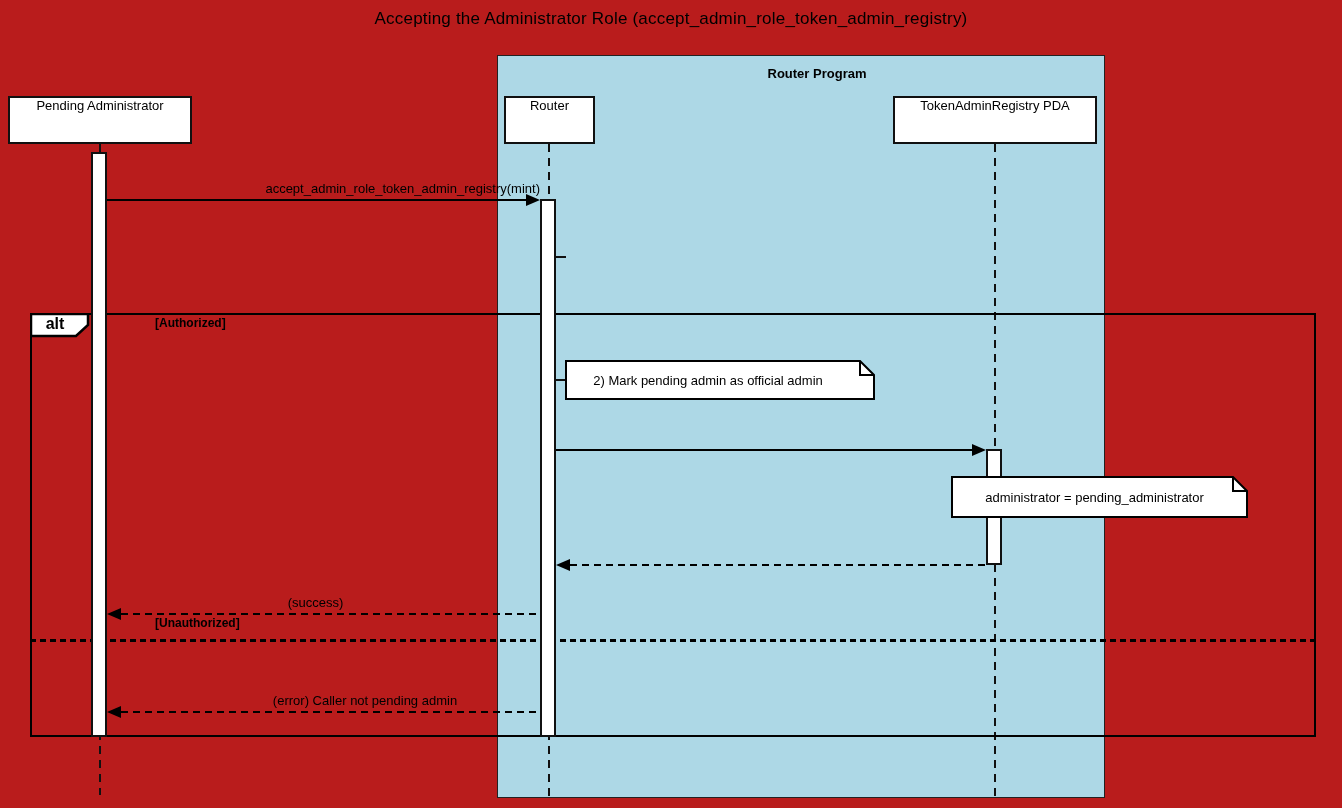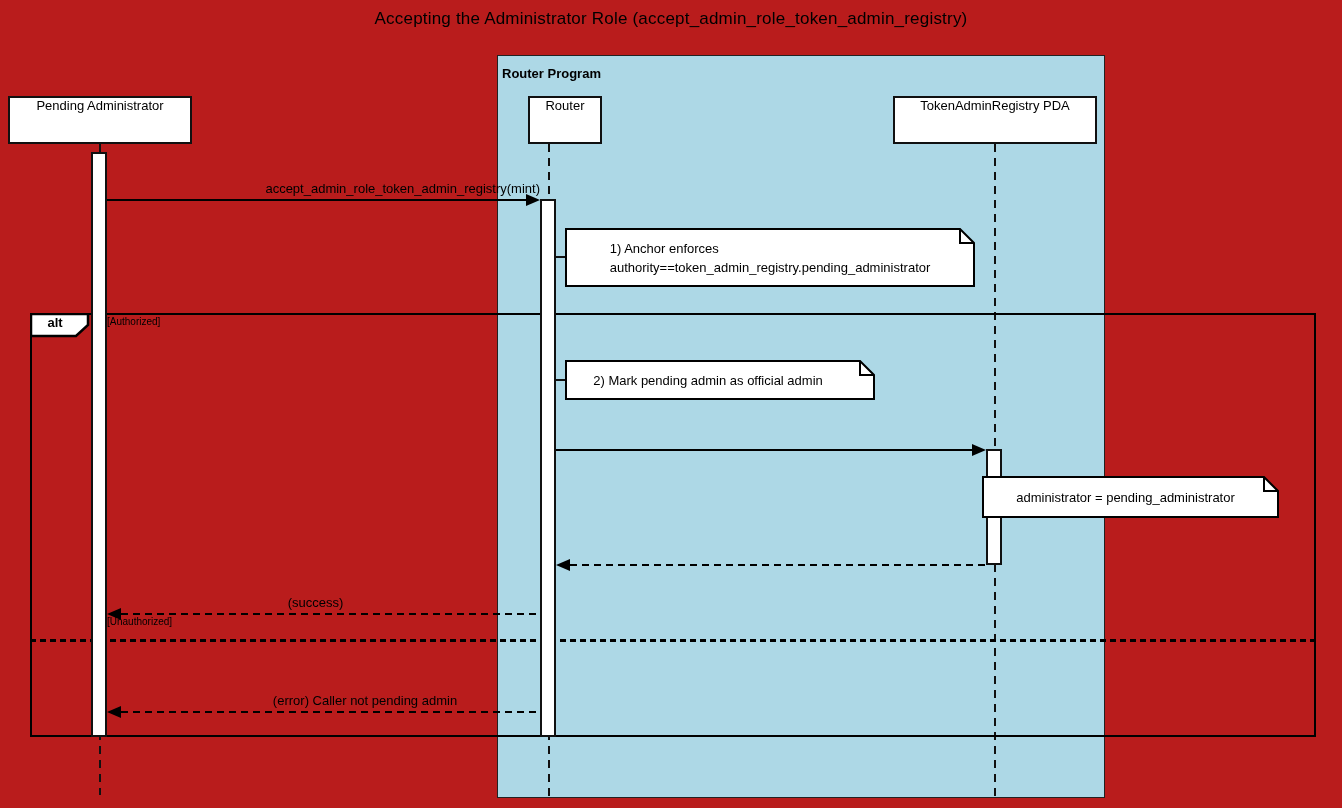--- a/index.html
+++ b/index.html
@@ -10,39 +10,39 @@
   .title{
     position:absolute;left:0;top:9px;width:100%;text-align:center;
     font-size:17px;letter-spacing:.2px;
   }
   
   .container-box{
     position:absolute;left:497px;top:55px;width:608px;height:743px;
     background:#ADD8E6;border:1.5px solid #222;box-sizing:border-box;z-index:0;
   }
   .container-label{
-    position:absolute;left:4px;top:10px;width:100%;text-align:left;
+    position:absolute;left:16px;top:10px;width:100%;text-align:center;
     font-size:13px;font-weight:bold;
   }
   
   .lifeline{
     position:absolute;width:2px;z-index:1;
     background:repeating-linear-gradient(180deg,#111 0 8px,transparent 8px 14px);
   }
   
   .alt-frame{
     position:absolute;left:30px;top:313px;width:1286px;height:424px;
     border:2.5px solid #000;box-sizing:border-box;background:transparent;z-index:2;
   }
   .alt-badge{position:absolute;left:30px;top:313px;z-index:2;}
   .alt-badge-label{
     position:absolute;left:30px;top:315px;width:50px;text-align:center;
-    font-size:13px;font-weight:bold;z-index:3;
+    font-size:16px;font-weight:bold;z-index:3;
   }
-  .guard{position:absolute;left:107px;font-size:10px;font-weight:normal;z-index:3;}
+  .guard{position:absolute;left:107px;font-size:12px;font-weight:bold;z-index:3;padding-left:48px;}
   .guard1{top:316px;}
   .guard2{top:616px;}
   .divider{
     position:absolute;left:30px;top:639px;width:1286px;height:3px;z-index:2;
     background:repeating-linear-gradient(90deg,#000 0 6px,transparent 6px 10px);
   }
   
   .activation{
     position:absolute;width:16px;background:#fff;border:2px solid #111;
     box-sizing:border-box;z-index:3;
@@ -94,48 +94,36 @@
   <div class="alt-badge-label">alt</div>
   <div class="guard guard1">[Authorized]</div>
   <div class="divider"></div>
   <div class="guard guard2">[Unauthorized]</div>
 
   <div class="activation" style="left:91px;top:152px;height:585px;"></div>
   <div class="activation" style="left:540px;top:199px;height:538px;"></div>
   <div class="activation" style="left:986px;top:449px;height:116px;"></div>
 
   <div class="note-connector" style="left:556px;top:256px;width:10px;"></div>
-  <div class="note" style="left:565px;top:228px;width:410px;height:59px;">
-      <svg width="410" height="59" class="note-svg">
-        <path d="M1 1 H395 L409 15 V58 H1 Z" fill="#fff" stroke="#000" stroke-width="2"></path>
-        <path d="M395 1 V15 H409" fill="none" stroke="#000" stroke-width="2"></path>
-      </svg>
-    <div class="note-text">
-      <div class="block">
-        <div>1) Anchor enforces</div>
-        <div>authority==token_admin_registry.pending_administrator</div>
-      </div>
-    </div>
-  </div>
 
   <div class="note-connector" style="left:556px;top:379px;width:10px;"></div>
   <div class="note" style="left:565px;top:360px;width:286px;height:40px;">
       <svg width="310" height="40" class="note-svg">
         <path d="M1 1 H295 L309 15 V39 H1 Z" fill="#fff" stroke="#000" stroke-width="2"></path>
         <path d="M295 1 V15 H309" fill="none" stroke="#000" stroke-width="2"></path>
       </svg>
     <div class="note-text">
       <div class="block">
         <div>2) Mark pending admin as official admin</div>
       </div>
     </div>
   </div>
 
   <div class="note-connector" style="left:1001px;top:496px;width:10px;"></div>
-  <div class="note" style="left:982px;top:476px;width:287px;height:42px;">
+  <div class="note" style="left:951px;top:476px;width:287px;height:42px;">
       <svg width="297" height="42" class="note-svg">
         <path d="M1 1 H282 L296 15 V41 H1 Z" fill="#fff" stroke="#000" stroke-width="2"></path>
         <path d="M282 1 V15 H296" fill="none" stroke="#000" stroke-width="2"></path>
       </svg>
     <div class="note-text">
       <div class="block">
         <div>administrator = pending_administrator</div>
       </div>
     </div>
   </div>
@@ -154,20 +142,20 @@
   <div class="msg-line dashed" style="left:121px;top:613px;width:419px;"></div>
   <div class="head left" style="left:107px;top:608px;"></div>
 
   <div class="msg-label" style="left:107px;top:693px;width:516px;">(error) Caller not pending admin</div>
   <div class="msg-line dashed" style="left:121px;top:711px;width:419px;"></div>
   <div class="head left" style="left:107px;top:706px;"></div>
 
   <div class="participant" style="left:8px;width:184px;">
     <span>Pending Administrator</span>
   </div>
-  <div class="participant" style="left:528px;width:74px;">
+  <div class="participant" style="left:504px;width:91px;">
     <span>Router</span>
   </div>
   <div class="participant" style="left:893px;width:204px;">
     <span>TokenAdminRegistry PDA</span>
   </div>
 
 </div>
 
 </body></html>

